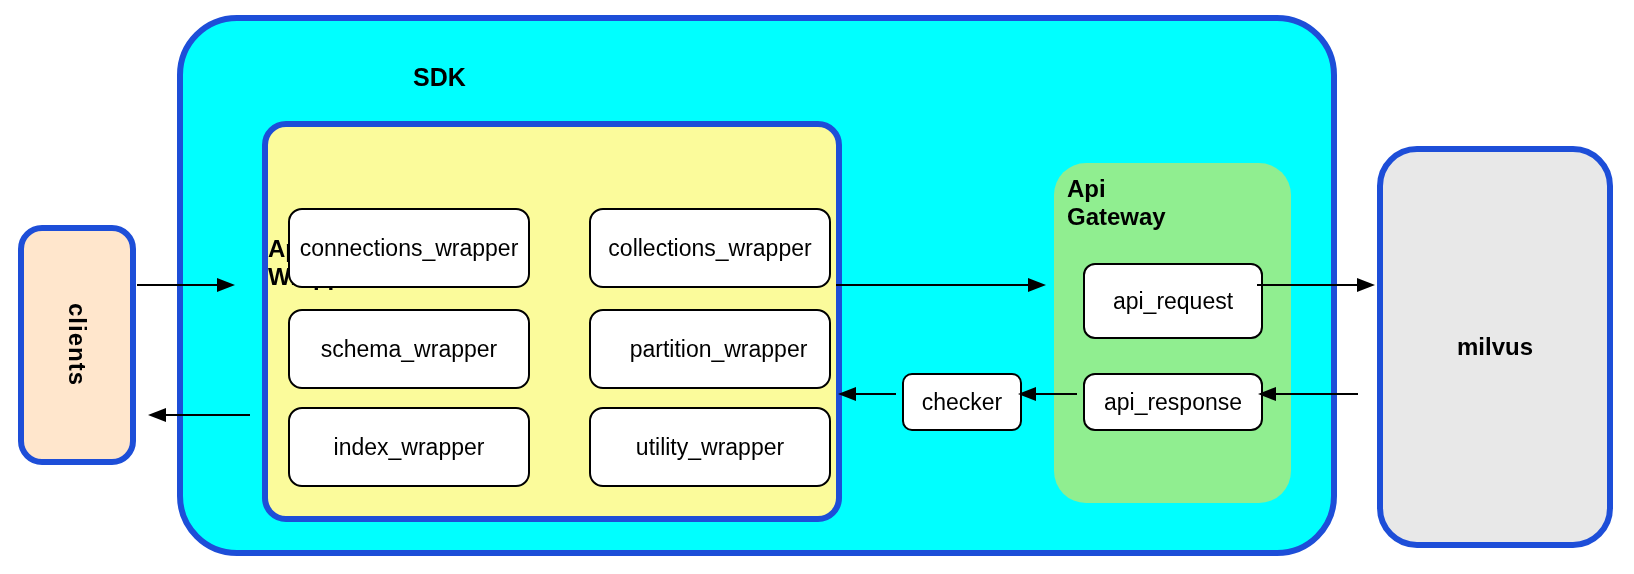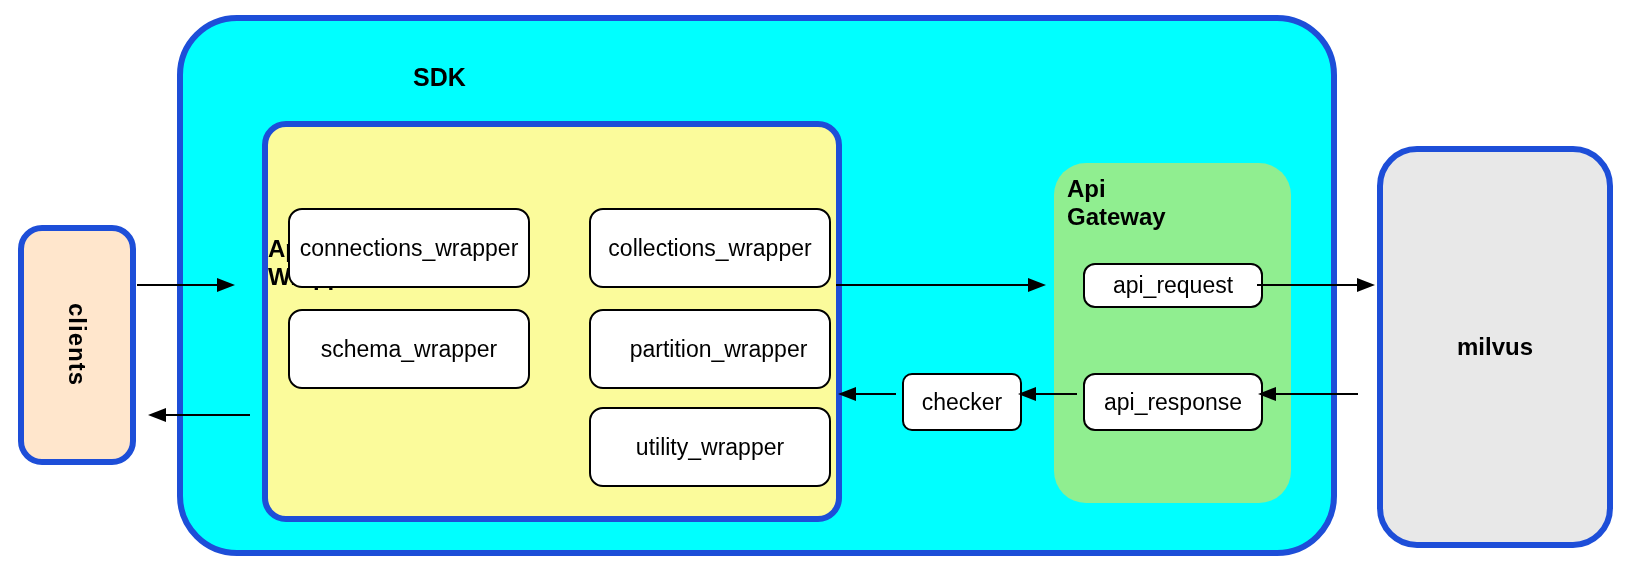--- a/index.html
+++ b/index.html
@@ -25,21 +25,21 @@
   .clients{left:18px;top:225px;width:118px;height:240px;border-radius:24px;
     display:flex;align-items:center;justify-content:center;}
   .clients-label{writing-mode:vertical-rl;font-weight:bold;font-size:24px;letter-spacing:1px;}
   .milvus{left:1377px;top:146px;width:236px;height:402px;border-radius:40px;
     display:flex;align-items:center;justify-content:center;font-weight:bold;font-size:24px;}
   
   .module{width:242px;height:80px;}
   .m-r1{top:81px;} .m-r2{top:182px;} .m-r3{top:280px;}
   .m-c1{left:20px;} .m-c2{left:321px;}
   
-  .gw-node{left:29px;width:180px;height:45px;border-radius:12px;}
+  .gw-node{left:29px;width:180px;height:76px;border-radius:12px;}
   .gw-request{top:100px;}
   .gw-response{top:210px;height:58px;}
   .checker{left:719px;top:352px;width:120px;height:58px;border-radius:10px;}
   
   .aline{position:absolute;height:2px;background:#000;}
   .ahead{position:absolute;width:0;height:0;border-top:7px solid transparent;border-bottom:7px solid transparent;}
   .ahead.right{border-left:18px solid #000;}
   .ahead.left{border-right:18px solid #000;}
 </style>
 </head>
@@ -64,20 +64,23 @@
         <span>connections_wrapper</span>
       </div>
       <div class="abs node module m-c2 m-r1" style="background-color: rgb(255, 255, 255);">
         <span>collections_wrapper</span>
       </div>
       <div class="abs node module m-c1 m-r2" style="background-color: rgb(255, 255, 255);">
         <span>schema_wrapper</span>
       </div>
       <div class="abs node module m-c2 m-r2" style="background-color: rgb(255, 255, 255); padding-left: 17px;">
         <span>partition_wrapper</span>
+      </div>
+      <div class="abs node module m-c1 m-r3" style="background-color: rgb(255, 255, 255);">
+        <span>index_wrapper</span>
       </div>
       <div class="abs node module m-c2 m-r3" style="background-color: rgb(255, 255, 255);">
         <span>utility_wrapper</span>
       </div>
     </div>
 
     <div class="abs node checker" style="background-color: rgb(255, 255, 255);">
       <span>checker</span>
     </div>
 

